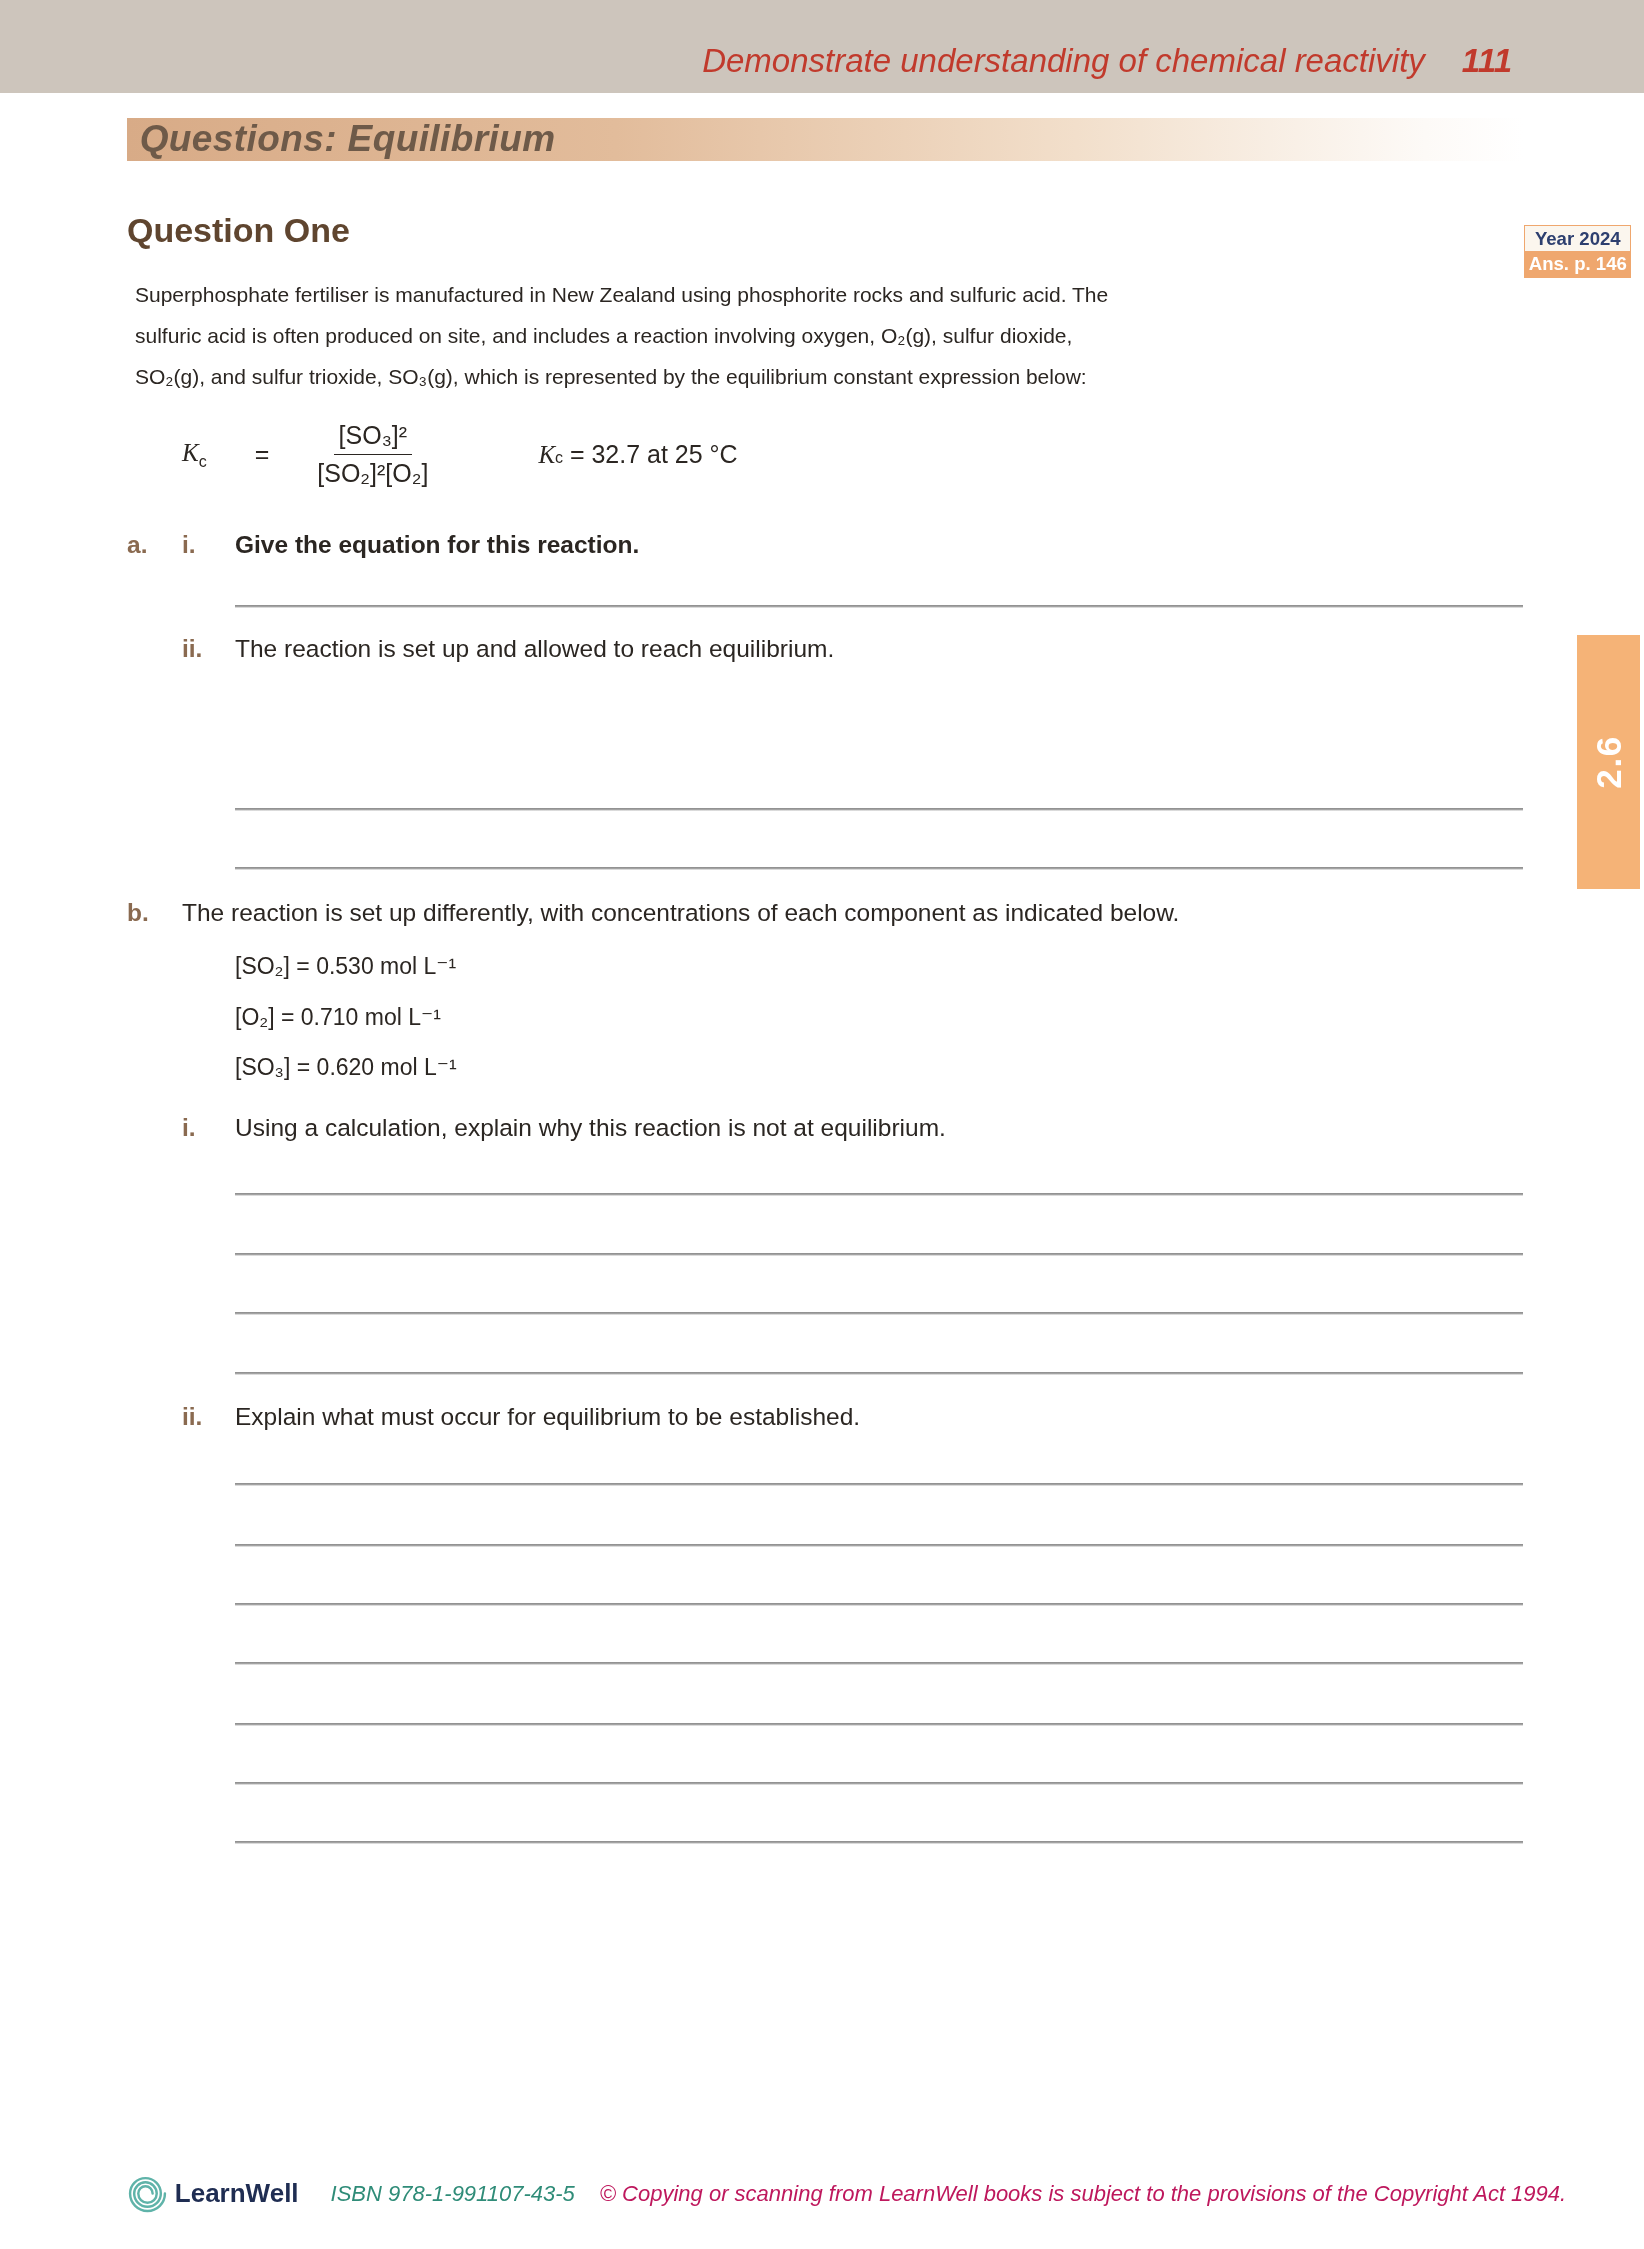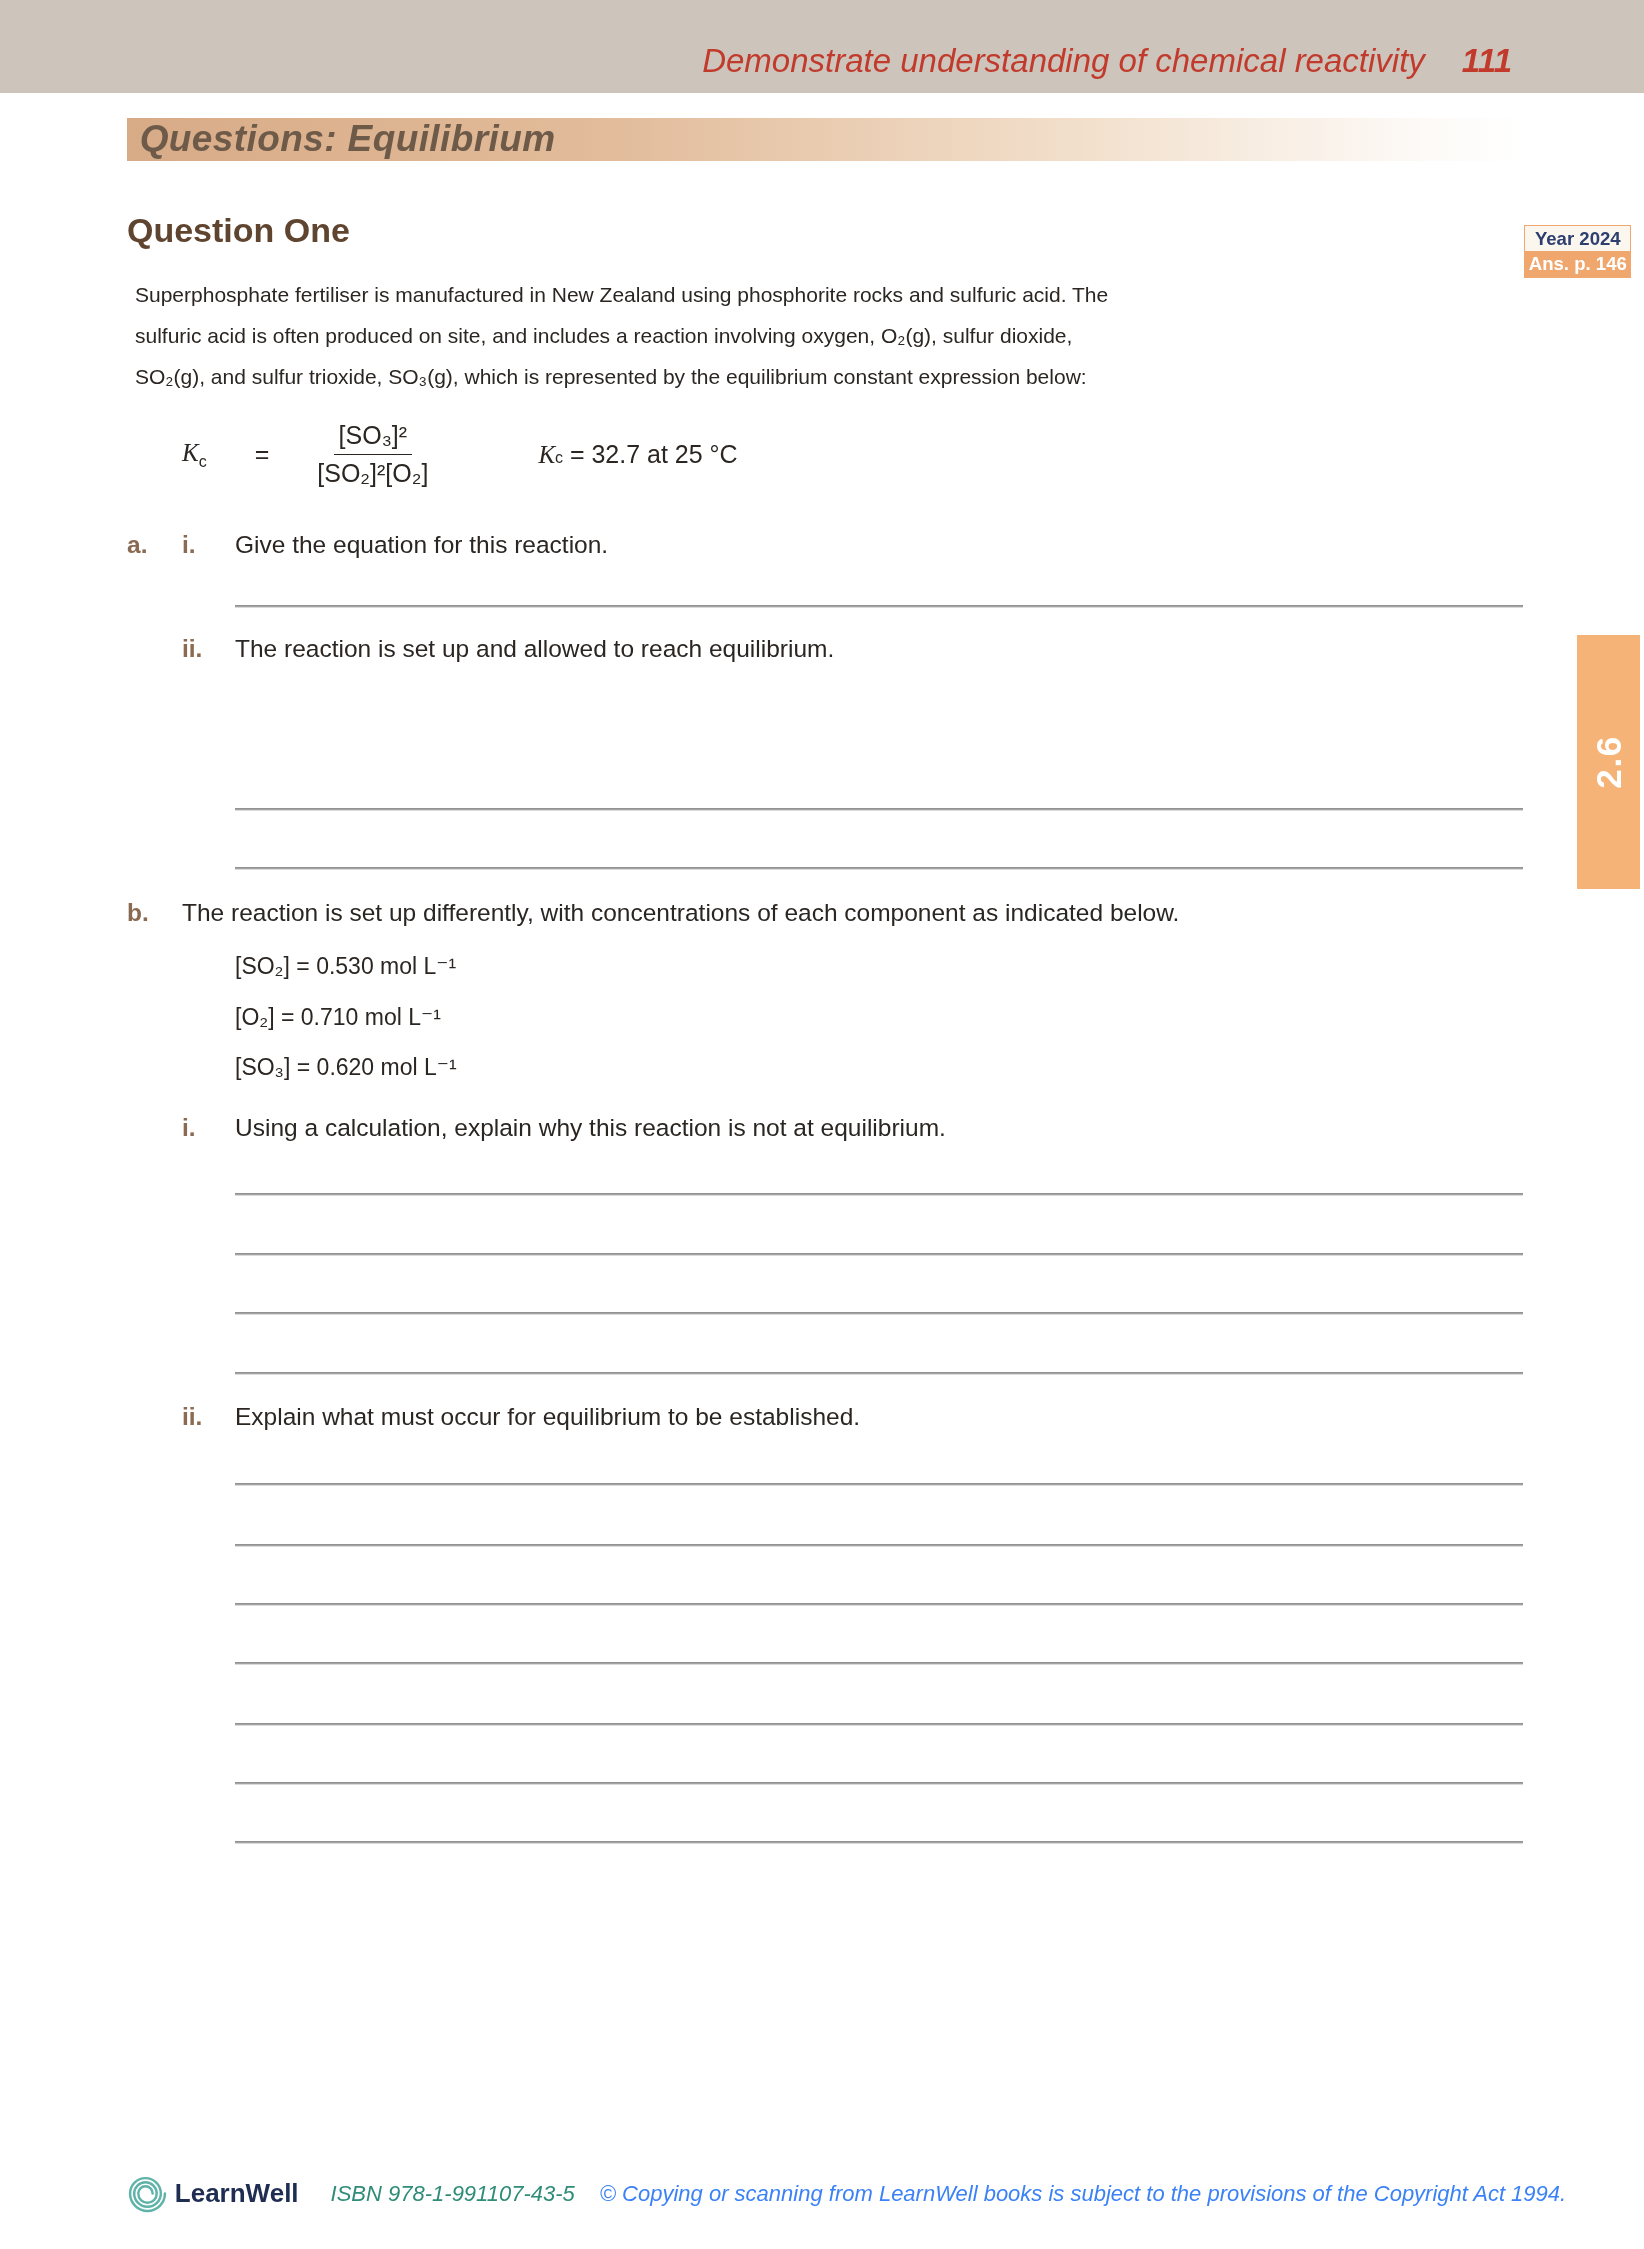--- a/index.html
+++ b/index.html
@@ -95,21 +95,21 @@
   }
 
   
   .footer{
     position:absolute;left:127px;top:2170px;height:47px;
     display:flex;align-items:center;
   }
   .logo-icon{width:41px;height:41px;}
   .brand{font-size:26px;font-weight:bold;color:#1f2d52;margin-left:6.8px;}
   .isbn{font-size:22px;font-style:italic;color:#2f8c78;margin-left:32px;}
-  .copyright{font-size:22px;font-style:italic;color:#3b82f6;margin-left:25px;}
+  .copyright{font-size:22px;font-style:italic;color:#be185d;margin-left:25px;}
 </style>
 </head>
 <body>
 
 <div class="page">
 
   <div class="header-bar">
     <span class="header-title">Demonstrate understanding of chemical reactivity</span>
     <span class="header-page-number">111</span>
   </div>
@@ -139,21 +139,21 @@
     </span>
     <span class="f-value">
       <i>K</i>
         <sub>c</sub>
       <span>= 32.7 at 25 °C</span>
     </span>
   </div>
 
   <span class="abs marker col-a" style="top:531px;">a.</span>
   <span class="abs marker col-i" style="top:531px;">i.</span>
-  <span class="abs qtext col-t" style="top:531px;">Give the equation for this reaction.</span>
+  <span class="abs qtext col-t" style="top:531px;font-weight:bold;">Give the equation for this reaction.</span>
   <div class="ans-line" style="top:605px;"></div>
 
   <span class="abs marker col-i" style="top:635px;">ii.</span>
   <span class="abs qtext col-t" style="top:635px;">The reaction is set up and allowed to reach equilibrium.</span>
   <div class="task-lines" style="top:689px;">
   </div>
   <div class="ans-line" style="top:808px;"></div>
   <div class="ans-line" style="top:867px;"></div>
 
   <span class="abs marker col-a" style="top:899px;">b.</span>

